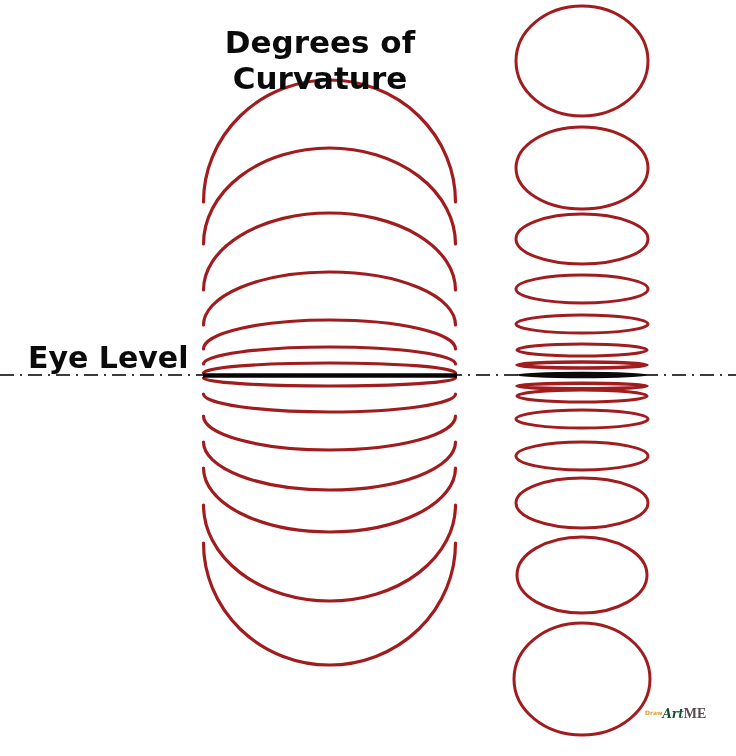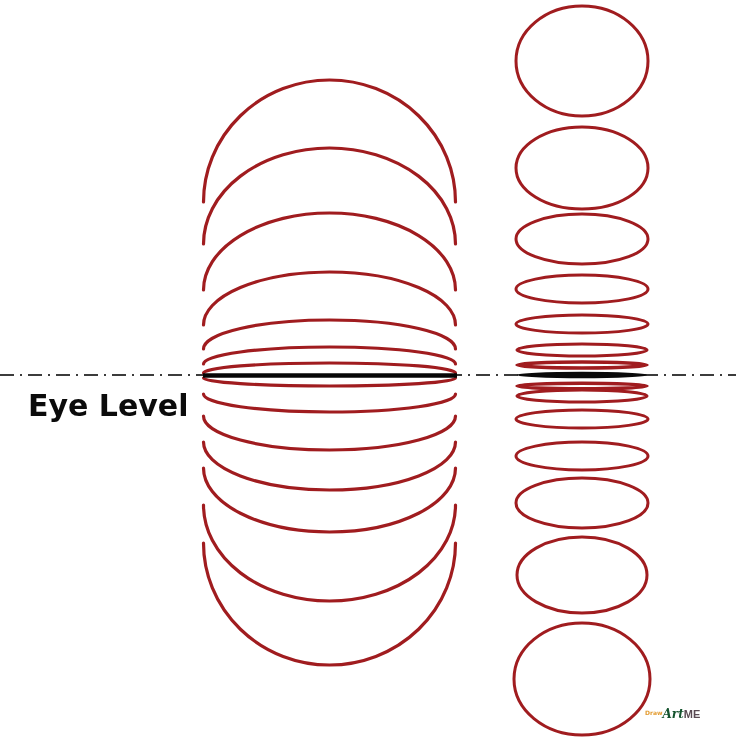--- a/index.html
+++ b/index.html
@@ -16,30 +16,29 @@
     text-align:center;
     font-size:31px;font-weight:800;letter-spacing:0px;
     color:#0b0b0b;
     font-family:"DejaVu Sans","Liberation Sans",sans-serif;
   }
   .eye-level-label{
     position:absolute;left:28px;top:340px;
     font-size:30px;font-weight:800;
     color:#0b0b0b;
     font-family:"DejaVu Sans","Liberation Sans",sans-serif;
-    margin-top:48px;
   }
   .watermark{
     position:absolute;left:645px;top:705px;
     white-space:nowrap;
     line-height:16px;
   }
   .wm-prefix{font-size:6px;font-weight:bold;vertical-align:3px;}
   .wm-art{font-size:12px;font-style:italic;font-weight:bold;font-family:"DejaVu Serif","Liberation Serif",serif;}
-  .wm-me{font-size:11px;font-weight:bold;font-family:Liberation Sans, sans-serif;}
+  .wm-me{font-size:14px;font-weight:bold;font-family:Liberation Serif, serif;}
 </style>
 </head>
 <body>
 
 <div class="canvas">
   <svg class="diagram" id="diagram-svg" width="736" height="756" viewBox="0 0 736 756">
       <line x1="0" y1="375" x2="736" y2="375" stroke="#3c3c3c" stroke-width="1.8" stroke-dasharray="14 6 2 6"></line>
       <path d="M 203.5 202 A 126 122 0 0 1 455.5 202" fill="none" stroke="#a01c1f" stroke-width="3.2" stroke-linecap="round"></path>
       <path d="M 203.5 244 A 126 96 0 0 1 455.5 244" fill="none" stroke="#a01c1f" stroke-width="3.2" stroke-linecap="round"></path>
       <path d="M 203.5 290 A 126 77 0 0 1 455.5 290" fill="none" stroke="#a01c1f" stroke-width="3.2" stroke-linecap="round"></path>
@@ -65,19 +64,20 @@
       <ellipse cx="582" cy="375" rx="65" ry="3.2" fill="#0a0a0a" stroke="none" stroke-width="0"></ellipse>
       <ellipse cx="582" cy="386" rx="65" ry="2.8" fill="none" stroke="#a01c1f" stroke-width="3.5"></ellipse>
       <ellipse cx="582" cy="396" rx="65" ry="6" fill="none" stroke="#a01c1f" stroke-width="3"></ellipse>
       <ellipse cx="582" cy="419" rx="66" ry="9" fill="none" stroke="#a01c1f" stroke-width="3"></ellipse>
       <ellipse cx="582" cy="456" rx="66" ry="14" fill="none" stroke="#a01c1f" stroke-width="3"></ellipse>
       <ellipse cx="582" cy="503" rx="66" ry="25" fill="none" stroke="#a01c1f" stroke-width="3"></ellipse>
       <ellipse cx="582" cy="575" rx="65" ry="38" fill="none" stroke="#a01c1f" stroke-width="3"></ellipse>
       <ellipse cx="582" cy="679" rx="68" ry="56" fill="none" stroke="#a01c1f" stroke-width="3"></ellipse>
     </svg>
 
+  <div class="title">Degrees of Curvature</div>
 
   <div class="eye-level-label">Eye Level</div>
 
   <div class="watermark">
     <span class="wm-prefix" style="color: rgb(227, 154, 45);">Draw</span><span class="wm-art" style="color: #14532d;">Art</span><span class="wm-me" style="color: rgb(90, 74, 82);">ME</span>
   </div>
 </div>
 
 </body></html>

